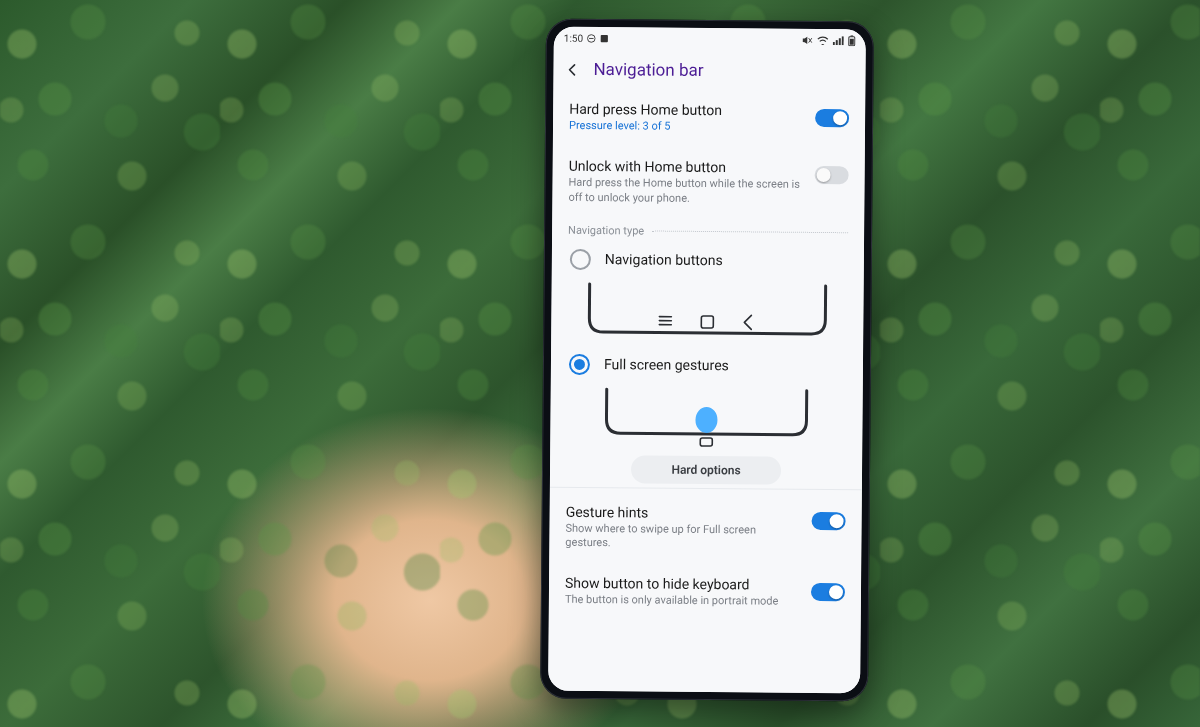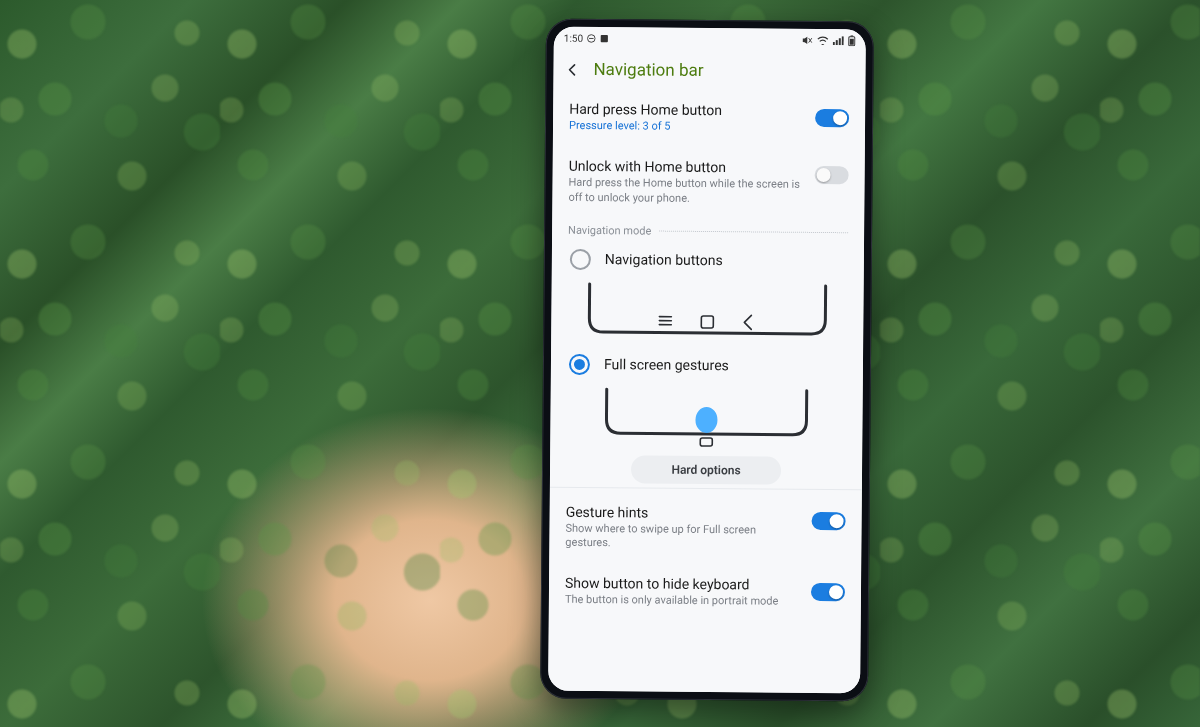--- a/index.html
+++ b/index.html
@@ -86,21 +86,21 @@
   .header {
     display: flex;
     align-items: center;
     gap: 14px;
     padding: 10px 14px 10px 12px;
     background: #f7f8fa;
   }
   .back-arrow { width: 14px; height: 14px; cursor: pointer; }
   .header-title {
     font-size: 17px;
-    color: #4d7c0f;
+    color: #4c1d95;
   }
 
   
   .content {
     flex: 1;
     overflow: hidden;
     background: #f7f8fa;
   }
   .row {
     display: flex;
@@ -290,21 +290,21 @@
           <div class="row-main">
             <div class="row-title">Unlock with Home button</div>
             <div class="row-sub">Hard press the Home button while the screen is off to unlock your phone.</div>
           </div>
           <div class="toggle off">
               <div class="knob"></div>
             </div>
         </div>
 
         <div class="section-header">
-          <span class="section-header-label">Navigation mode</span>
+          <span class="section-header-label">Navigation type</span>
           <span class="section-header-line"></span>
         </div>
 
         <div class="radio-row">
           <span class="radio"></span>
           <span class="radio-label">Navigation buttons</span>
         </div>
         <div class="preview">
           <svg width="100%" height="100%" viewBox="0 0 260 62">
             <path d="M12 4 v34 q0 14 14 14 h208 q14 0 14 -14 v-34" fill="none" stroke="#2b2e33" stroke-width="3" stroke-linecap="round"></path>

